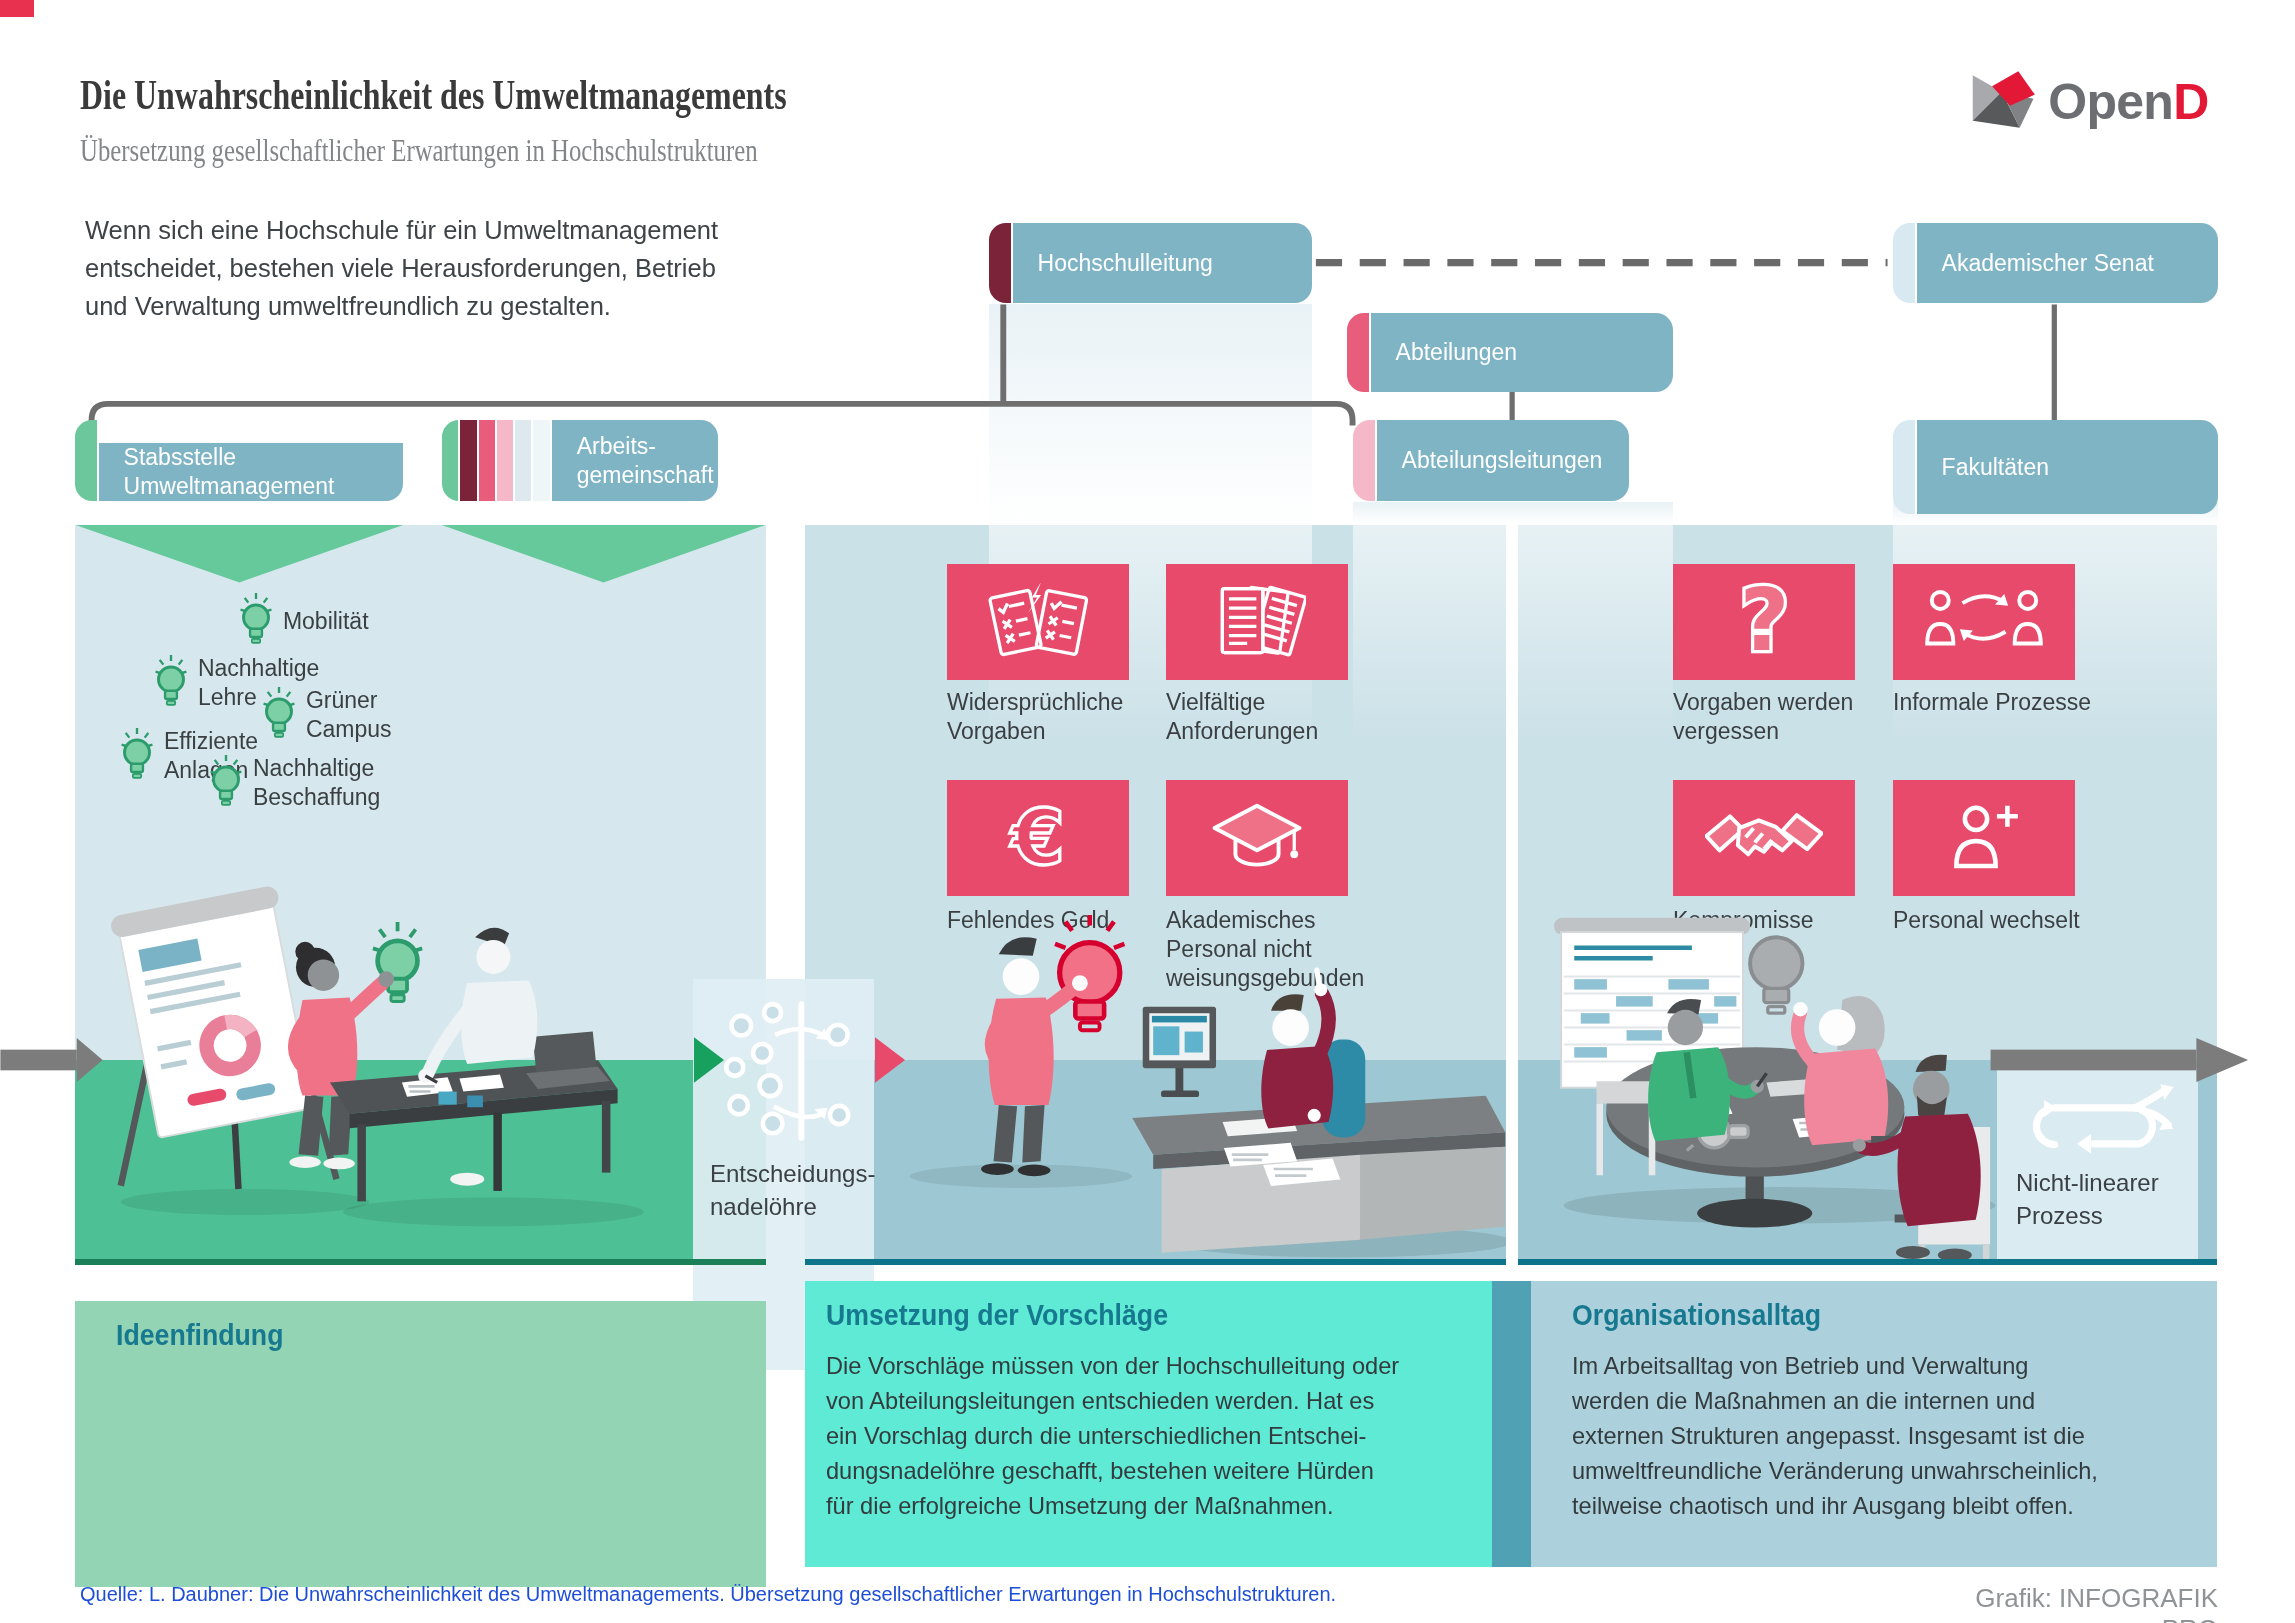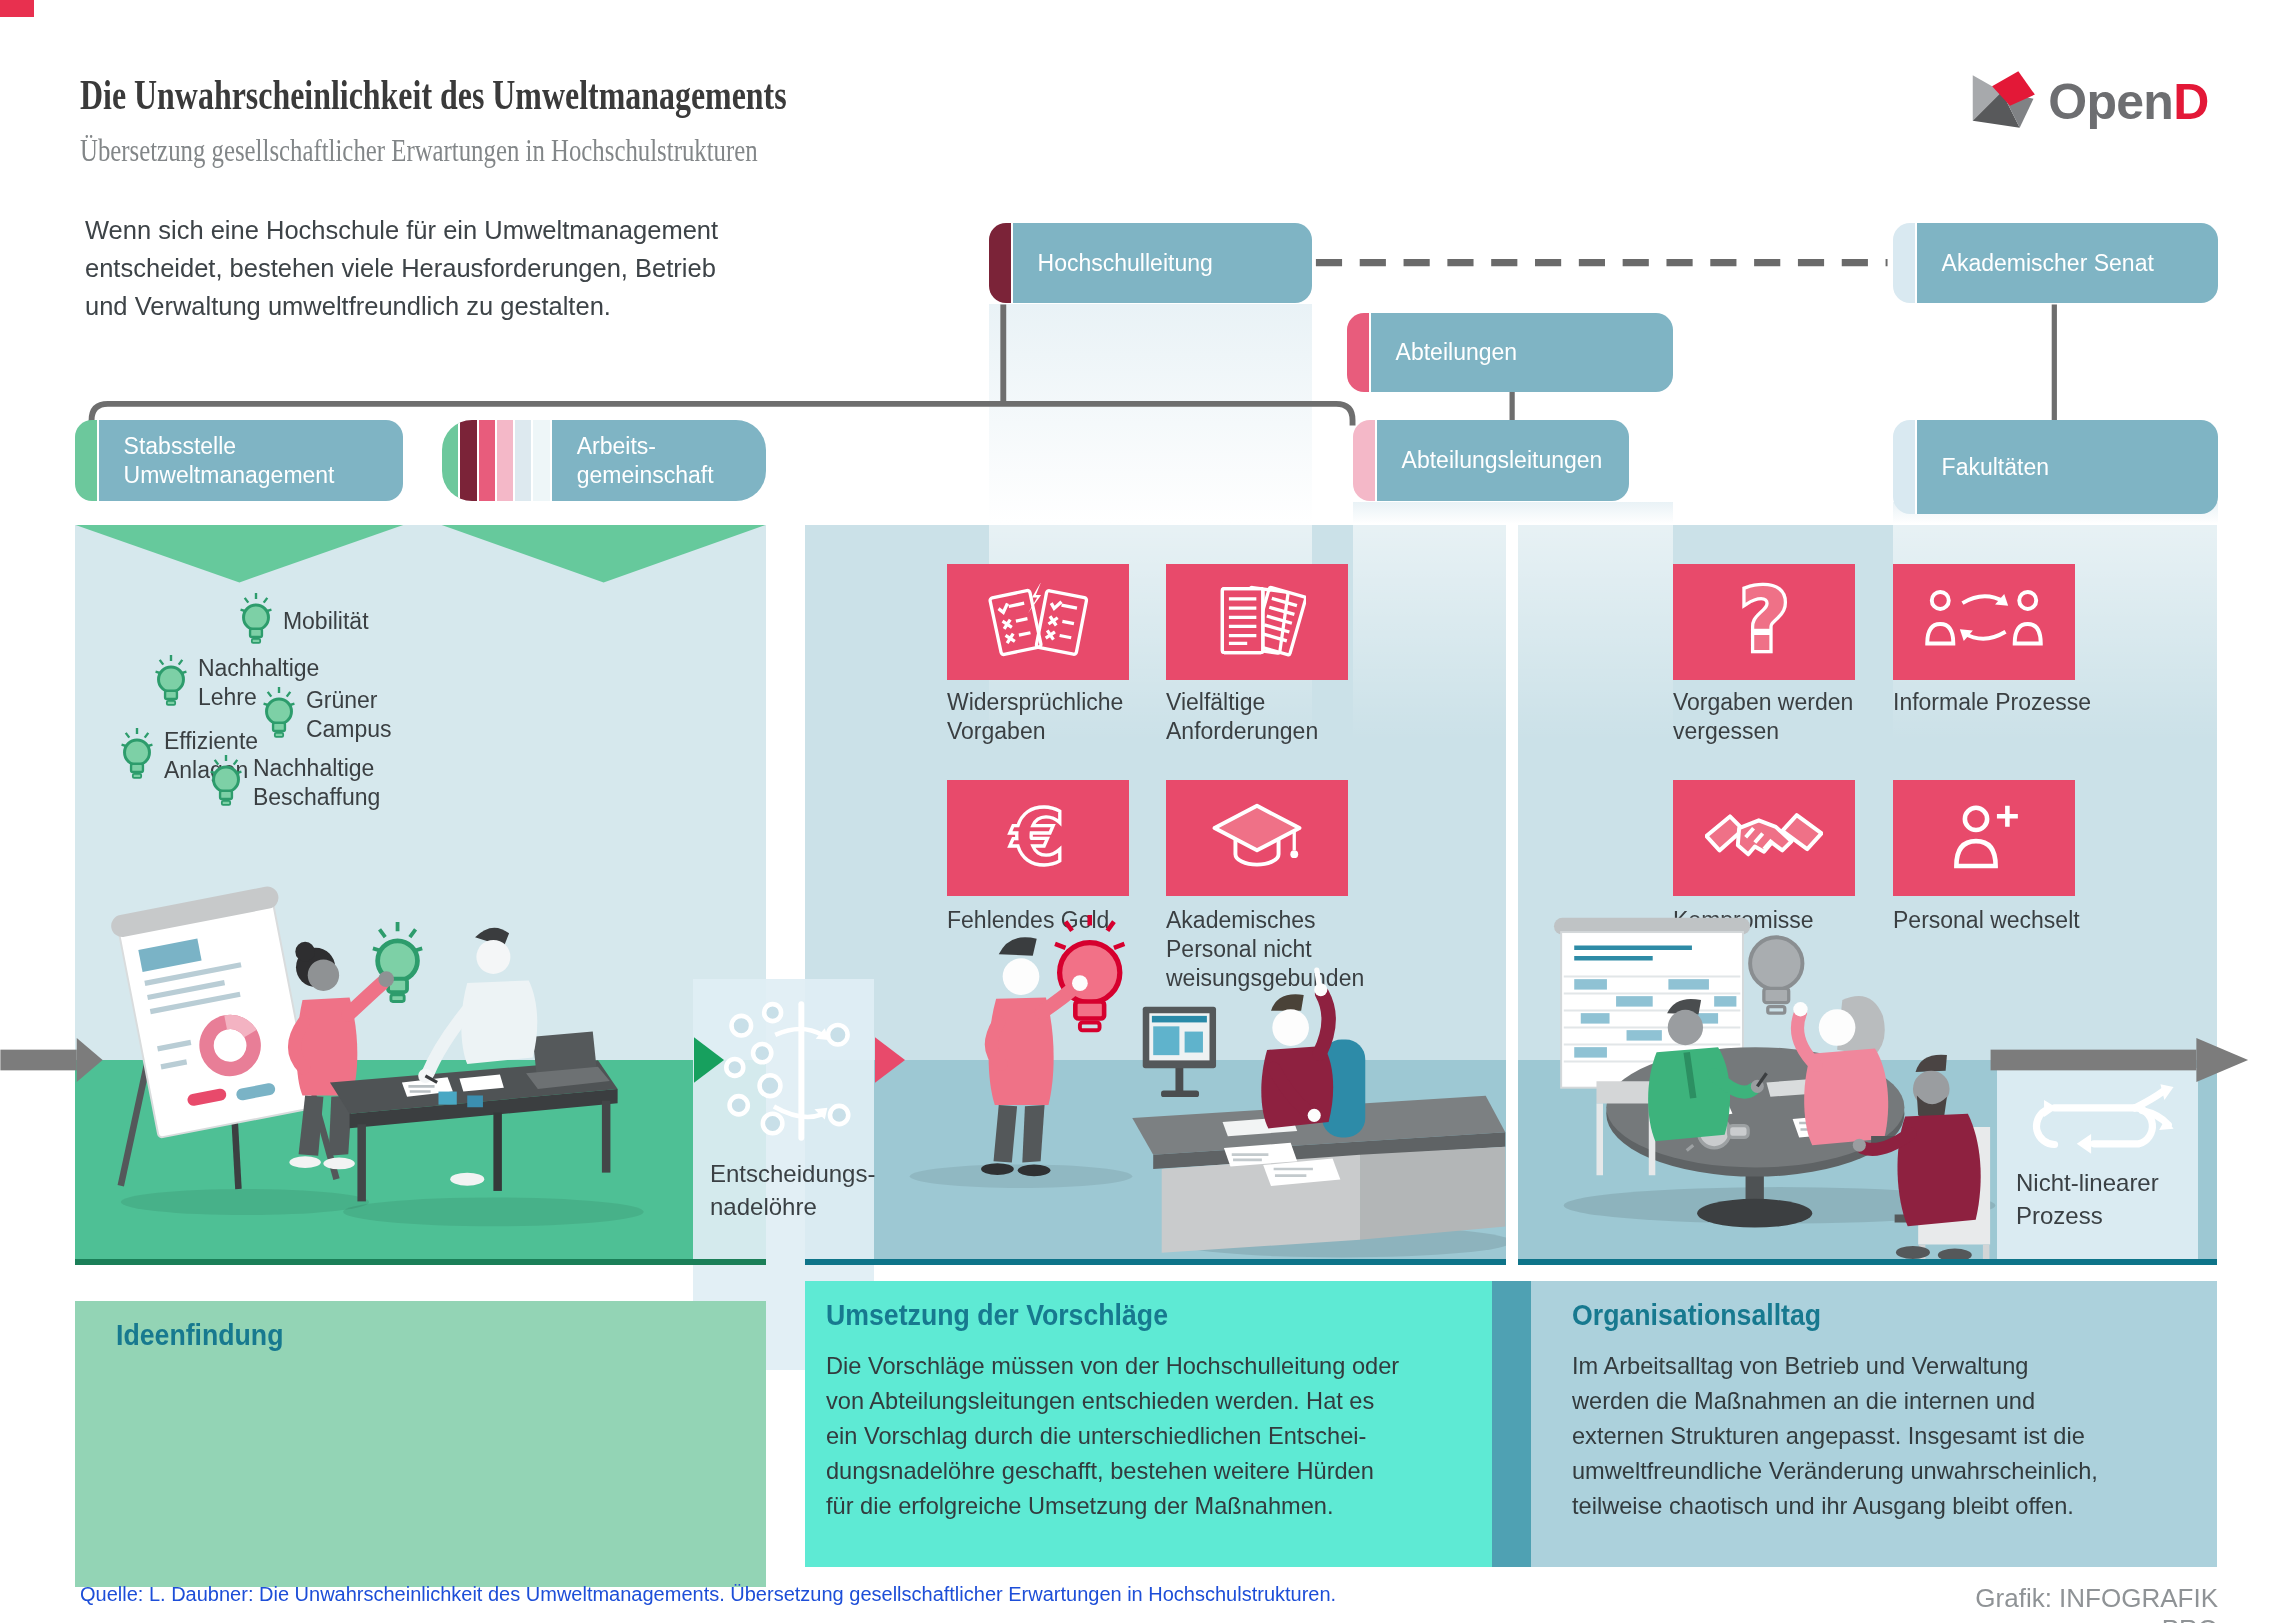--- a/index.html
+++ b/index.html
@@ -25,22 +25,22 @@
   
   .orgbox { display:flex; border-radius:17px; overflow:hidden; }
   .orgbox .stripe { height:100%; border-right:2.6px solid #fff; flex:0 0 auto; }
   .orgbox .body { flex:1 1 auto; background:#7fb4c4; display:flex; align-items:center; }
   .orgbox .lbl { color:#ffffff; font-size:23px; line-height:29px; padding-left:25px; font-weight:400; }
   #box-hochschulleitung { left:989px; top:223px; width:323px; height:80px; }
   #box-senat            { left:1893px; top:223px; width:325px; height:80px; }
   #box-abteilungen      { left:1347px; top:313px; width:326px; height:79px; }
   #box-abteilungsleitungen { left:1353px; top:420px; width:276px; height:81px; }
   #box-fakultaeten      { left:1893px; top:420px; width:325px; height:94px; }
-  #box-stabsstelle      { left:75px;  top:420px; width:328px; height:81px; }
-  #box-ag               { left:442px;  top:420px; width:324px; height:81px;border-radius:30px; }
+  #box-stabsstelle      { left:75px;  top:420px; width:328px; height:81px;align-items:flex-end; }
+  #box-ag               { left:442px;  top:420px; width:276px; height:81px; }
   .st-w { width:23.6px; } .st-n { width:18.3px; }
   .c-maroon{background:#7b2338;} .c-ltblue{background:#d9e9f1;} .c-red{background:#e85c7c;}
   .c-pink{background:#f4b8c8;} .c-green{background:#6cc89c;} .c-pale1{background:#dde9ef;} .c-pale2{background:#eef6f8;}
 
   #connectors { left:0; top:0; width:2295px; height:1624px; pointer-events:none; }
 
   
   .fadecol { background:linear-gradient(#e9f2f6, rgba(255,255,255,0)); }
   #fc1 { left:989px; top:304px; width:323px; height:220px; }
   #fc2 { left:1353px; top:502px; width:320px; height:22px; }

